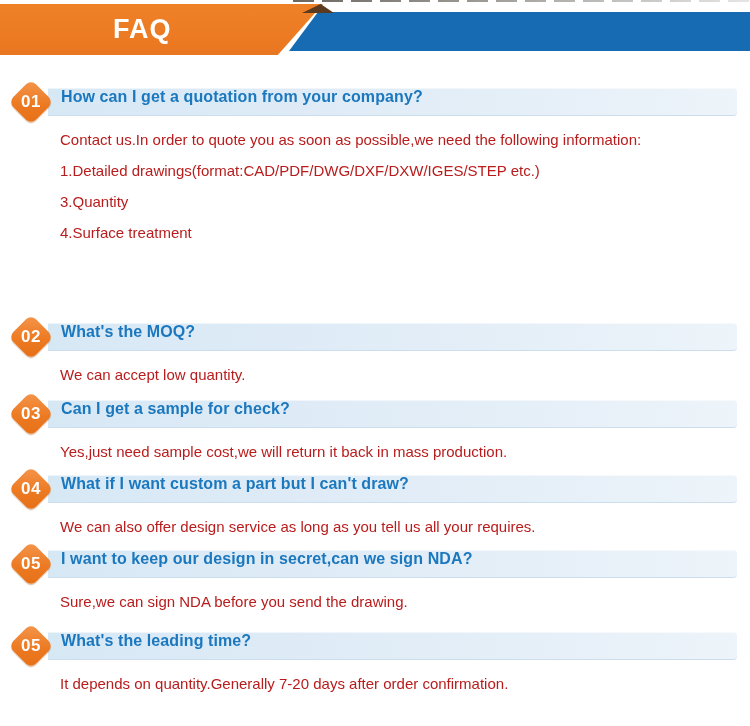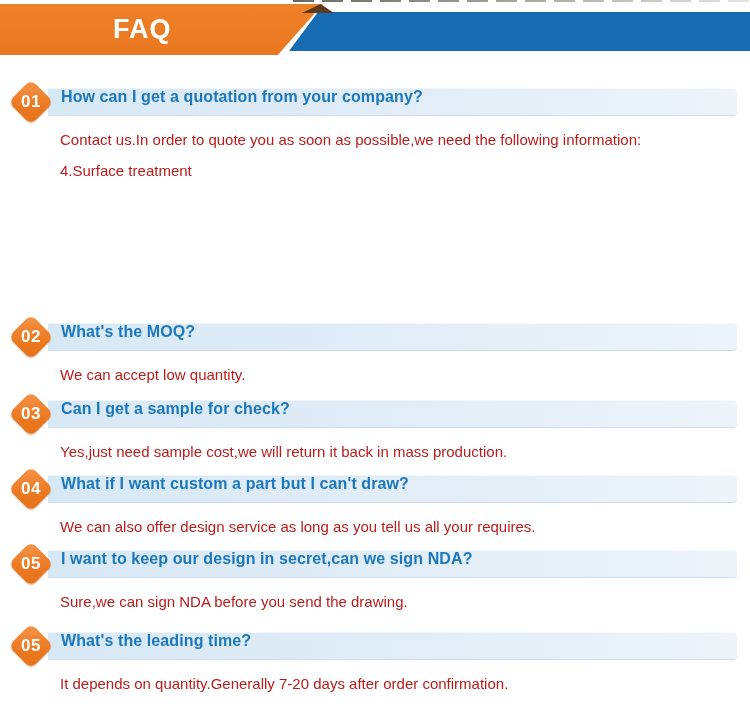--- a/index.html
+++ b/index.html
@@ -83,20 +83,22 @@
 
   <div class="item it1">
     <div class="qbar">
       <span class="qtext">How can I get a quotation from your company?</span>
     </div>
     <div class="badge">
       <span>01</span>
     </div>
     <div class="answer">
       <div>Contact us.In order to quote you as soon as possible,we need the following information:</div>
+      <div>1.Detailed drawings(format:CAD/PDF/DWG/DXF/DXW/IGES/STEP etc.)</div>
+      <div>3.Quantity</div>
       <div>4.Surface treatment</div>
     </div>
   </div>
 
   <div class="item it2">
     <div class="qbar">
       <span class="qtext">What's the MOQ?</span>
     </div>
     <div class="badge">
       <span>02</span>

